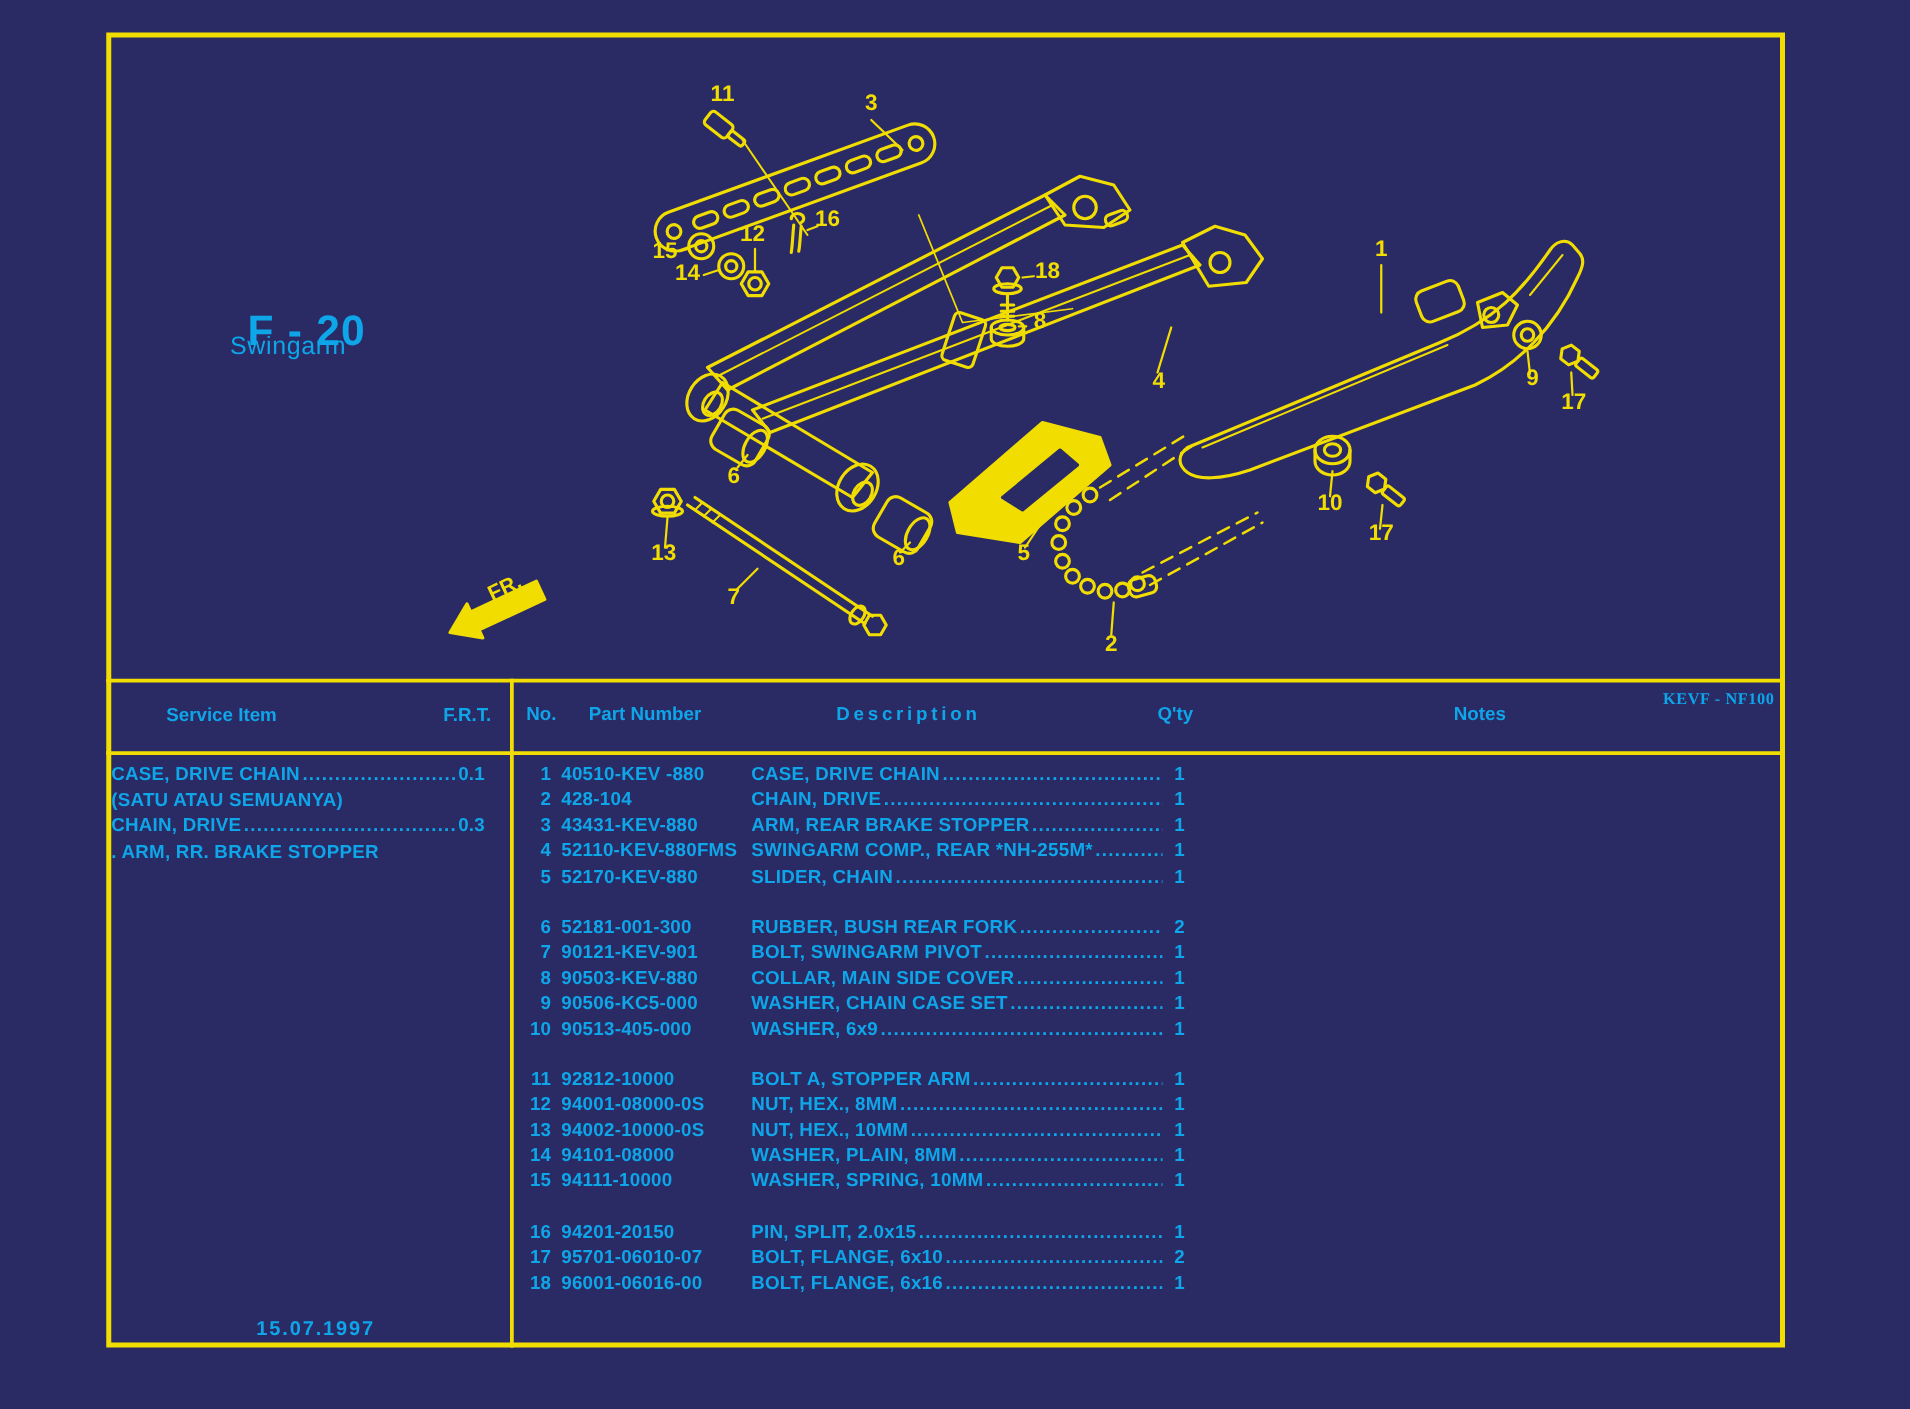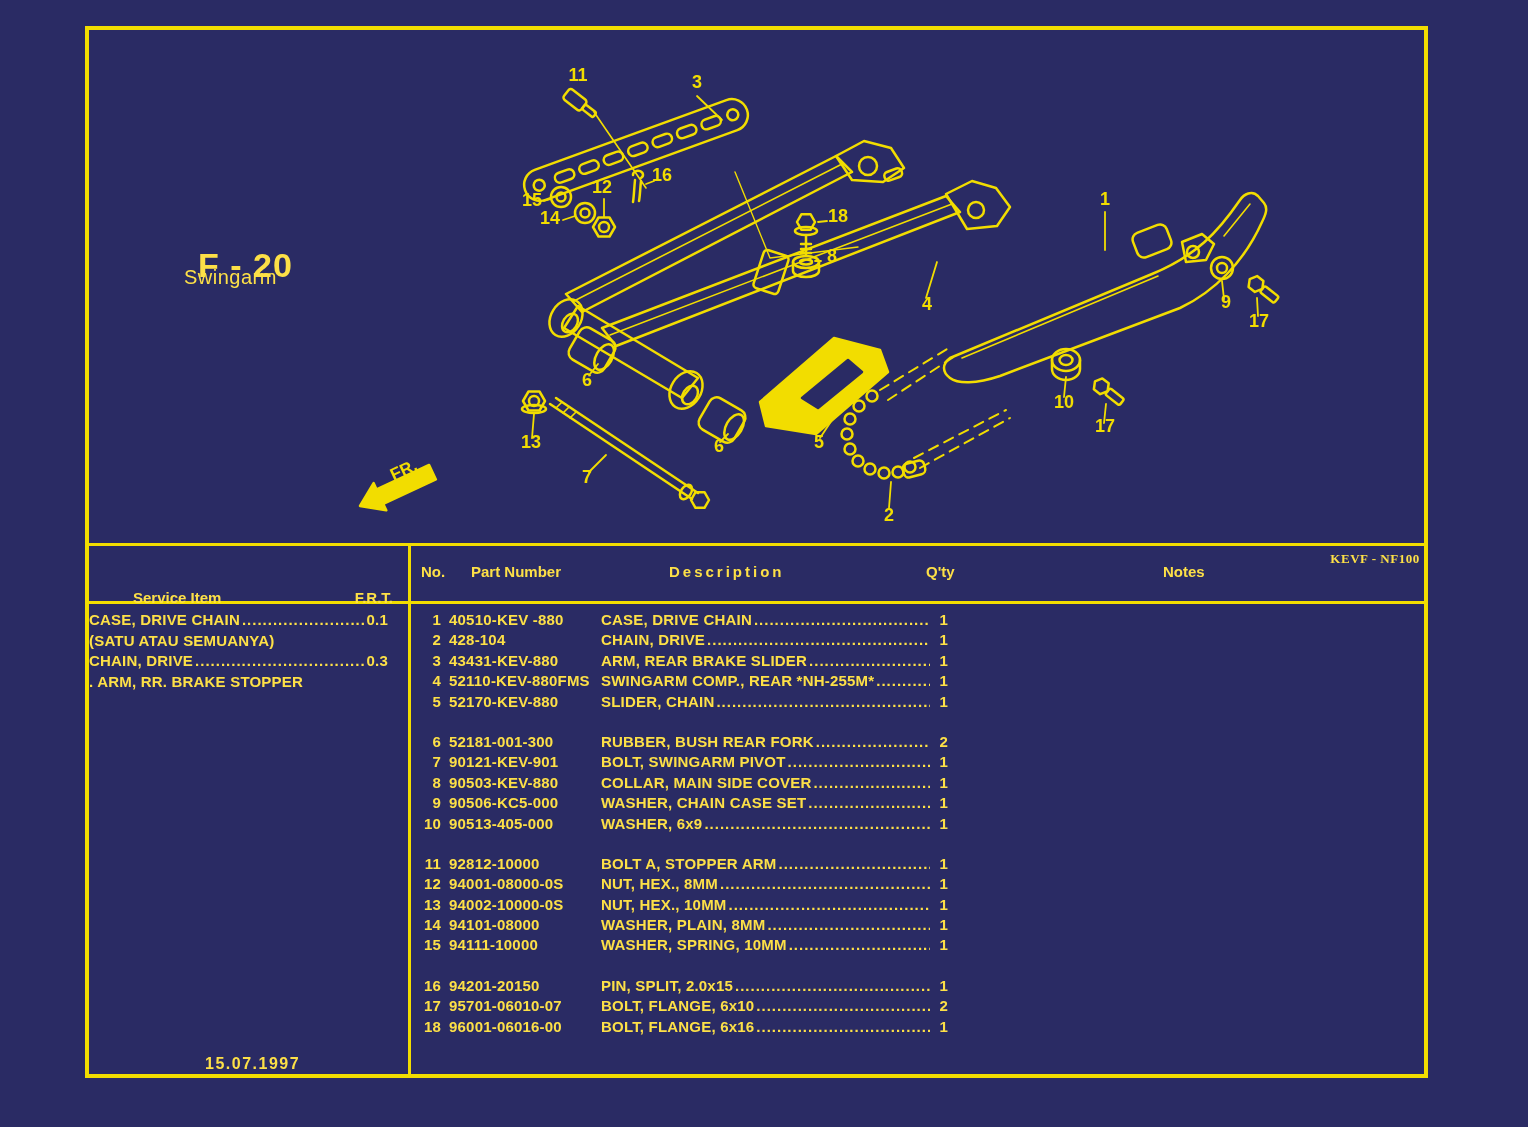--- a/index.html
+++ b/index.html
@@ -1,38 +1,38 @@
 <!DOCTYPE html>
 <html><head>
 <meta charset="utf-8">
 <style>
   html,body { margin:0; padding:0; background:#292b62; }
   #page {
     position:relative; width:1528px; height:1127px; overflow:hidden;
-    background:#2a2b64; color:#fde047;
+    background:#2a2b64; color:#0ea5e9;
     font-family:"Liberation Sans", sans-serif; font-weight:bold;
   }
   #frame {
     position:absolute; left:85px; top:26px; width:1343px; height:1052px;
     border:4px solid #f2dd00; box-sizing:border-box;
   }
   .hline { position:absolute; left:85px; width:1343px; height:3px; background:#f2dd00; }
   #hline-table-top { top:543px; }
   #hline-header-bottom { top:601px; }
   #vline-divider { position:absolute; left:408px; top:543px; width:3px; height:535px; background:#f2dd00; }
 
   #fiche-title { position:absolute; left:198px; top:208px; font-size:34px; letter-spacing:1px;margin-top:38px; }
   #fiche-subtitle { position:absolute; left:184px; top:266px; font-size:20px; font-weight:normal; letter-spacing:0.5px; }
   #model-code { position:absolute; left:1300px; top:511px; width:150px; text-align:center;
     font-family:"Liberation Serif", serif; font-size:13px; letter-spacing:0.5px;margin-top:40px; }
   #issue-date { position:absolute; left:205px; top:1055px; font-size:16px; letter-spacing:1.5px; }
 
   
   #service-header { position:absolute; left:88px; top:543px; width:315px; height:58px;
-    display:flex; align-items:center; font-size:15px;margin-top:25px; }
+    display:flex; align-items:center; font-size:15px; }
   #service-header .sh-item { padding-left:45px; }
   #service-header .sh-frt { margin-left:auto; padding-right:10px; }
   #parts-header { position:absolute; left:411px; top:543px; width:1014px; height:58px; font-size:15px; }
   #parts-header span { position:absolute; top:20px; }
   .h-no { left:10px; }
   .h-part { left:60px; }
   .h-desc { left:258px; letter-spacing:3px; }
   .h-qty { left:515px; }
   .h-notes { left:752px; }
 
@@ -307,21 +307,21 @@
           <span class="descbox">
             <span class="desc">CHAIN, DRIVE</span>
             <span class="leader"></span>
             <span class="col-qty">1</span>
           </span>
         </div>
         <div class="prow">
           <span class="col-no">3</span>
           <span class="col-part">43431-KEV-880</span>
           <span class="descbox">
-            <span class="desc">ARM, REAR BRAKE SLIDER</span>
+            <span class="desc">ARM, REAR BRAKE STOPPER</span>
             <span class="leader"></span>
             <span class="col-qty">1</span>
           </span>
         </div>
         <div class="prow">
           <span class="col-no">4</span>
           <span class="col-part">52110-KEV-880FMS</span>
           <span class="descbox">
             <span class="desc">SWINGARM COMP., REAR  *NH-255M*</span>
             <span class="leader"></span>

